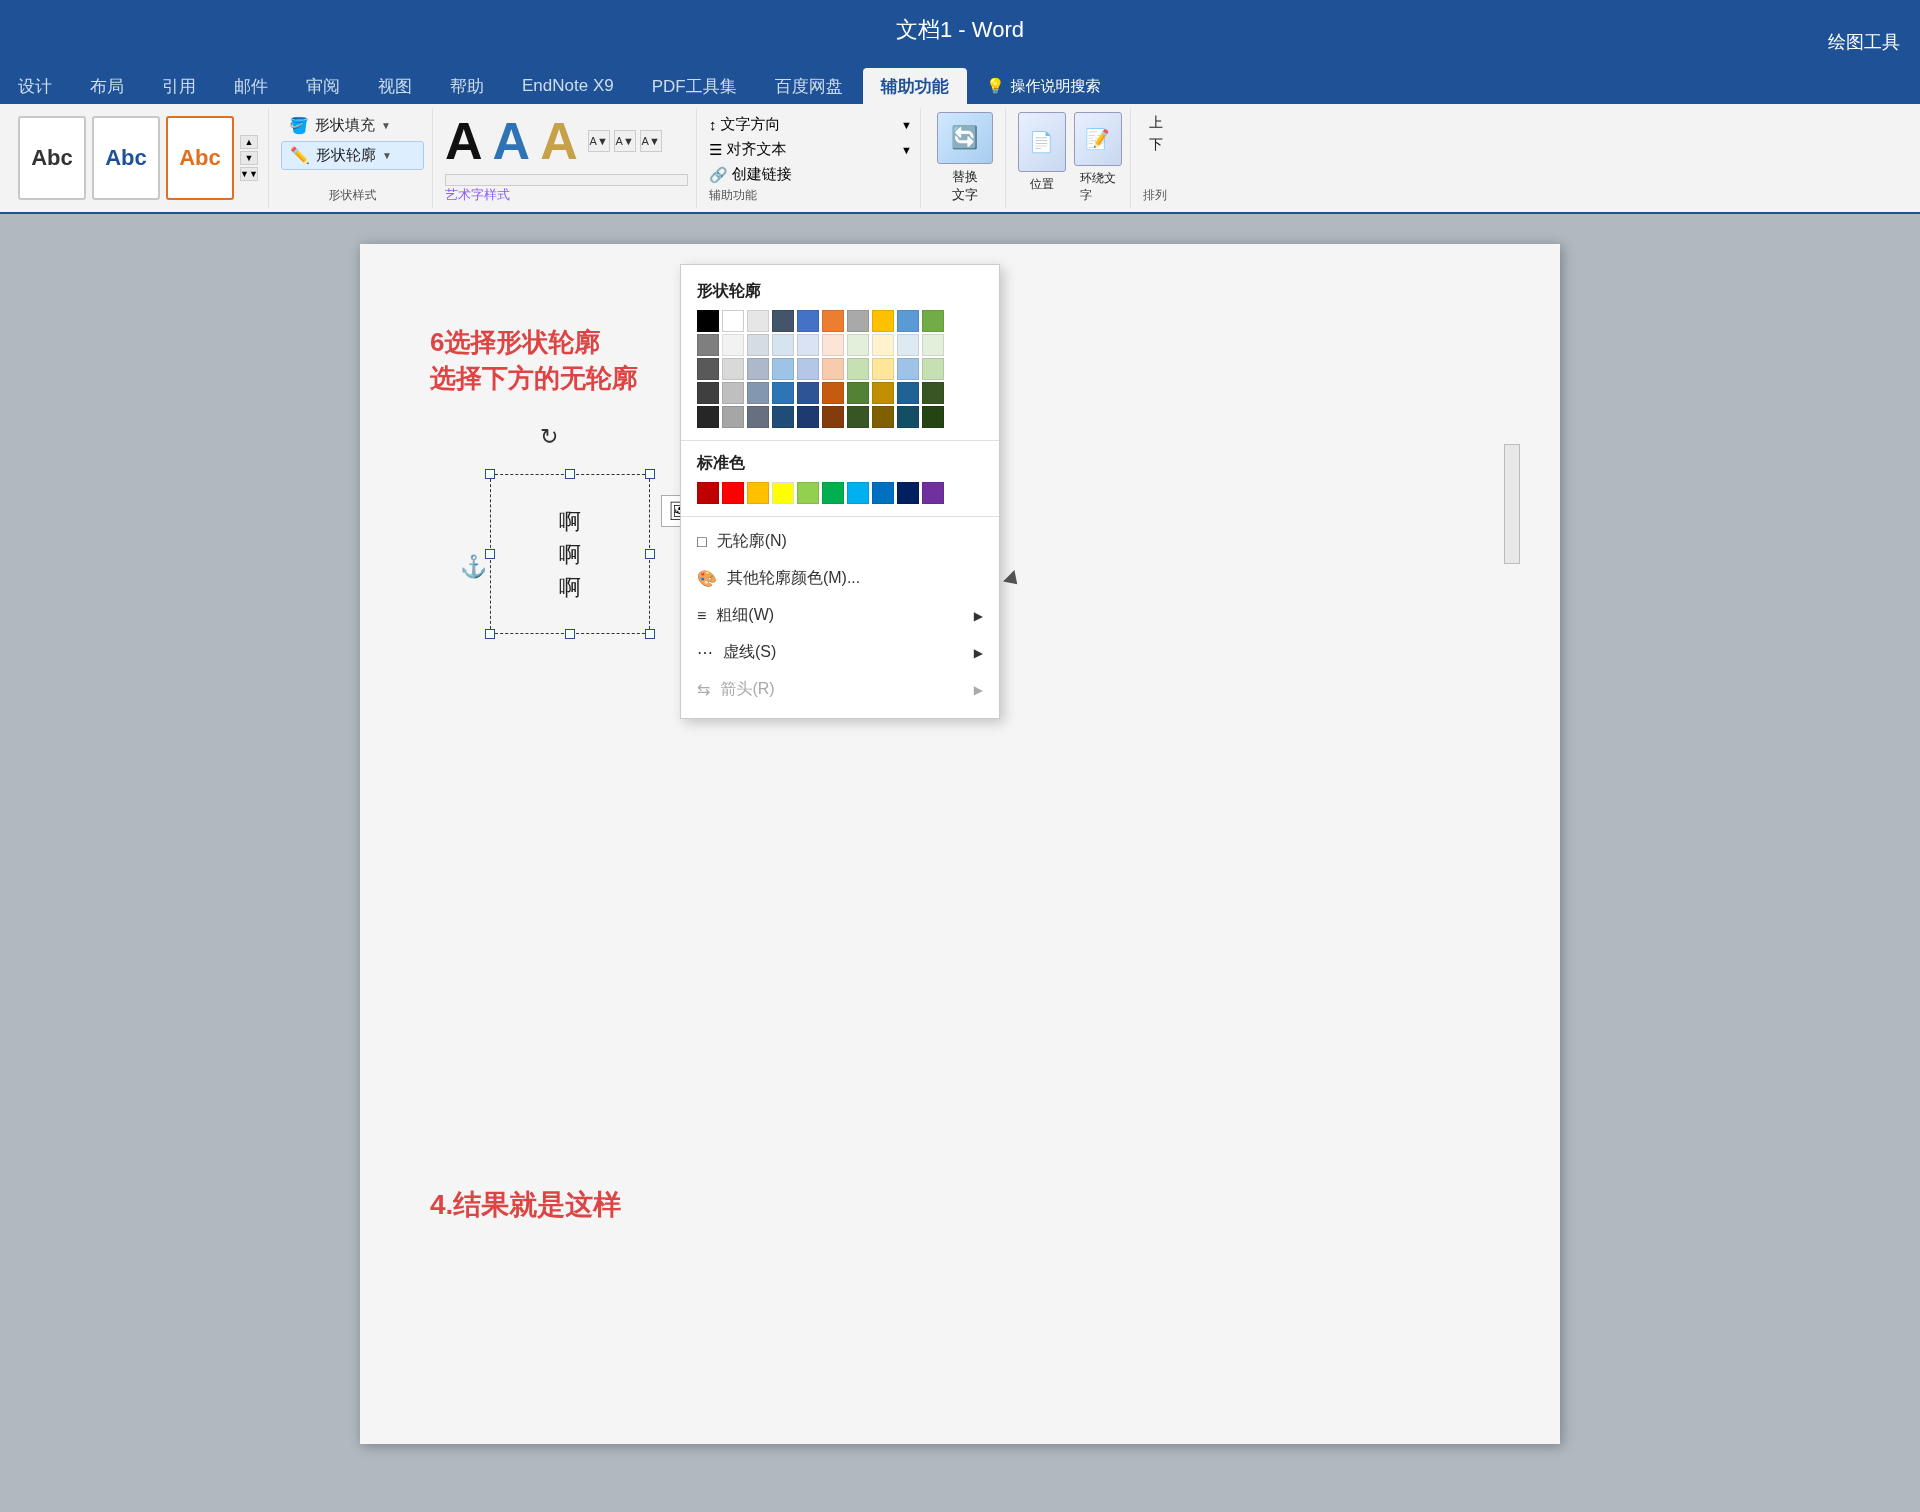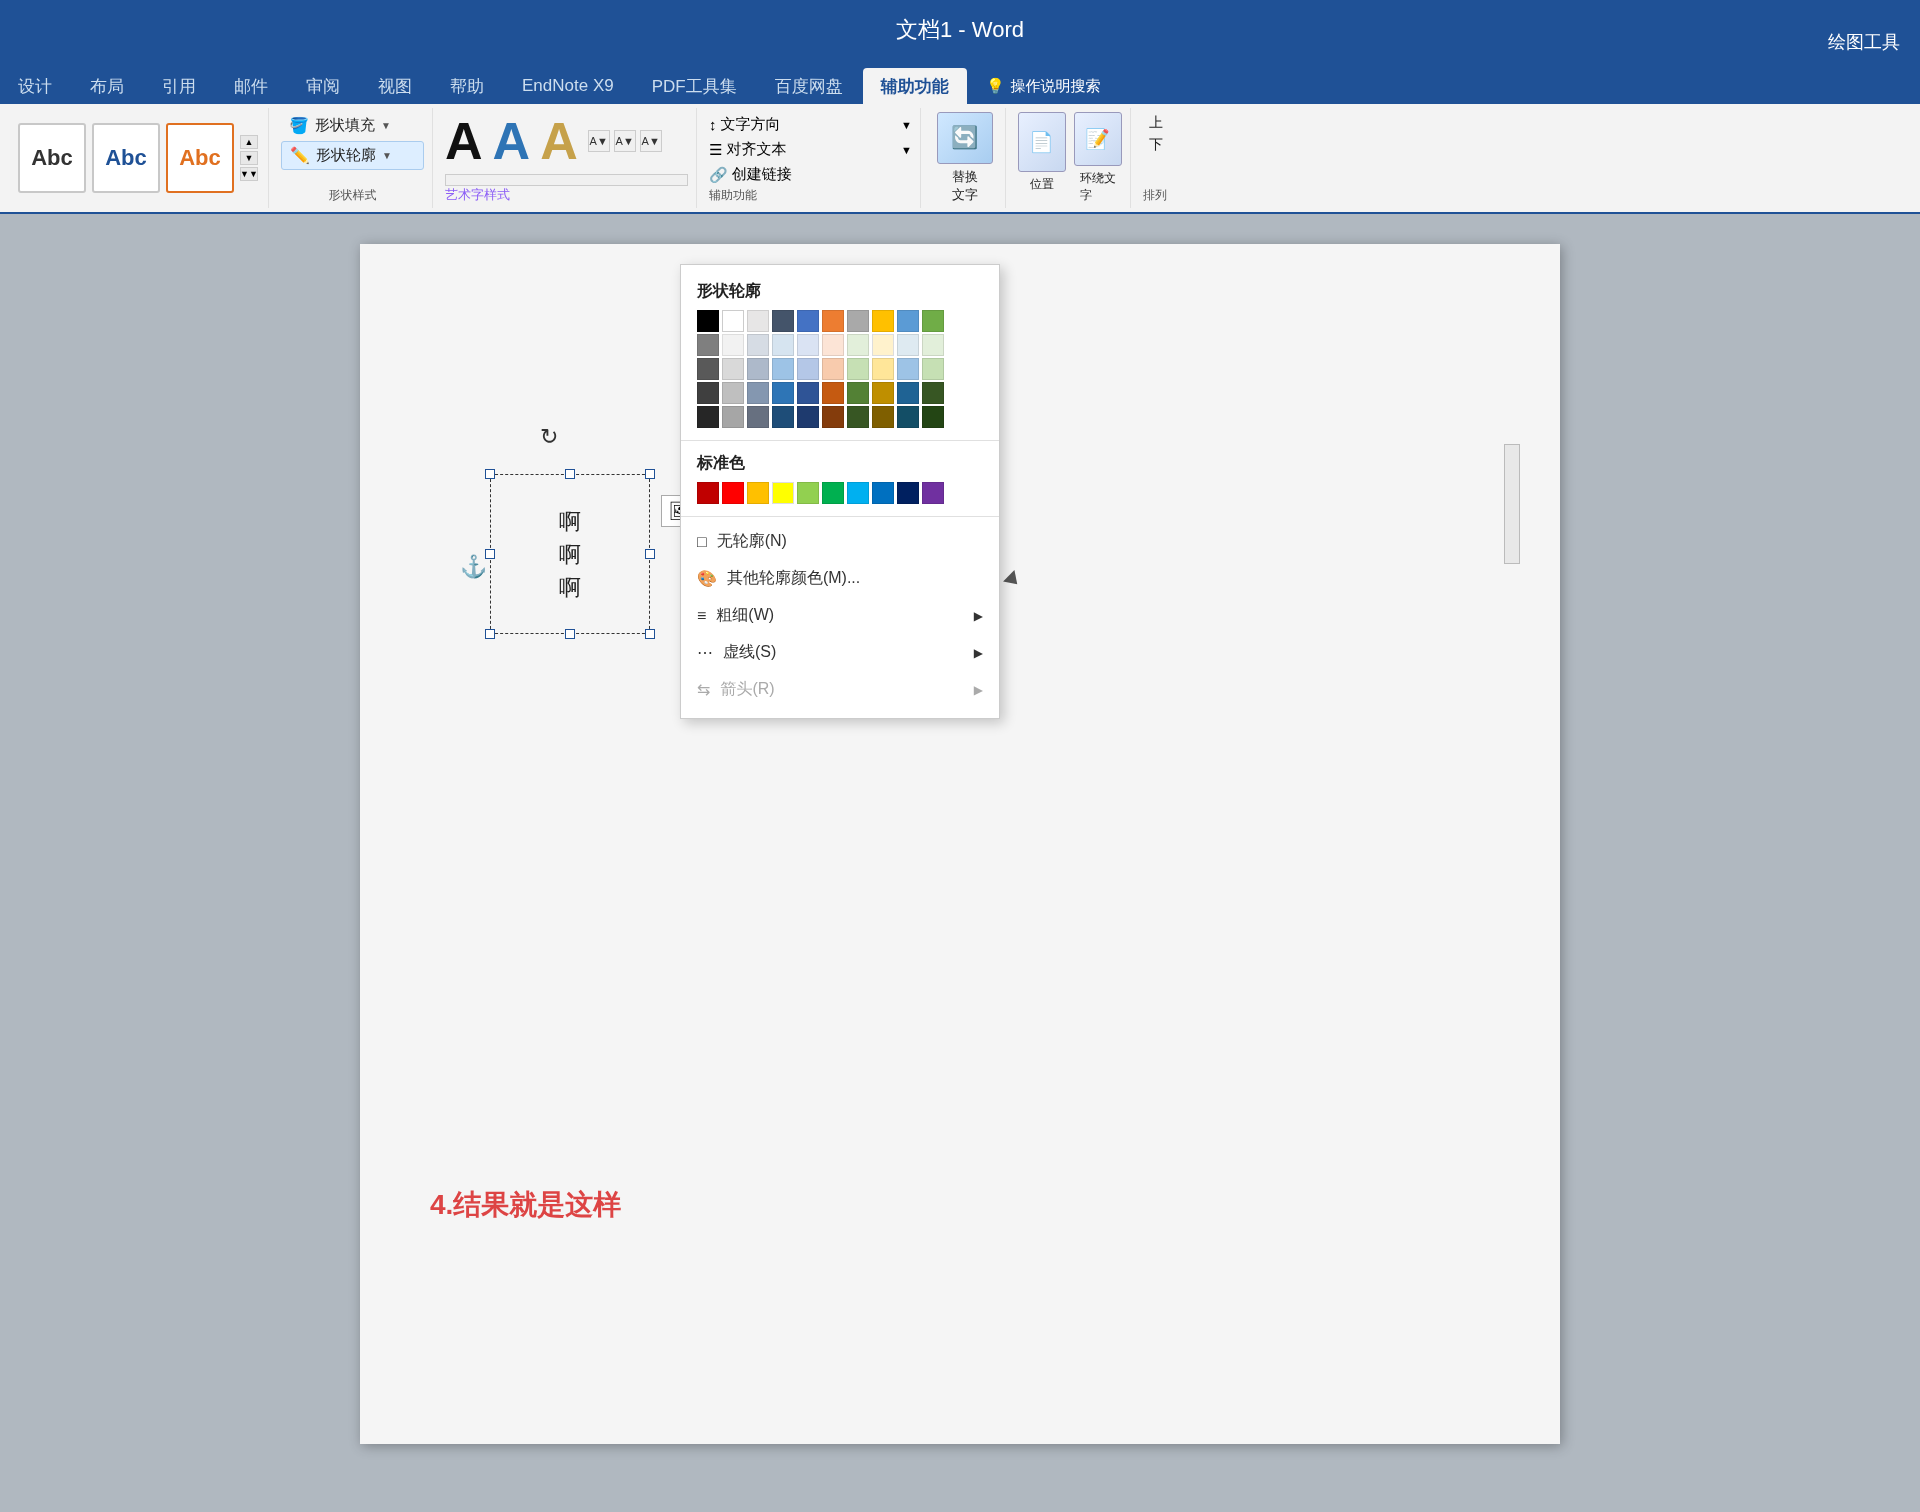--- a/index.html
+++ b/index.html
@@ -88,21 +88,21 @@
     .shape-styles-group {
       display: flex;
       flex-direction: row;
       align-items: center;
       gap: 6px;
       padding: 4px 10px;
       border-right: 1px solid #e0e0e0;
     }
     .shape-preview {
       width: 68px;
-      height: 70px;
+      height: 84px;
       border: 2px solid #c8c8c8;
       display: flex;
       align-items: center;
       justify-content: center;
       font-size: 22px;
       font-weight: bold;
       color: #333;
       background: white;
       border-radius: 3px;
       cursor: pointer;
@@ -584,20 +584,24 @@
     <div class="arrange-item">上</div>
     <div class="arrange-item">下</div>
     <div style="font-size:12px;color:#555;margin-top:auto;">排列</div>
   </div>
 
 </div>
 
 <div class="doc-area">
   <div class="doc-page">
 
+    <div class="annotation-red step6">
+      <span style="white-space:pre-line;">6选择形状轮廓
+选择下方的无轮廓</span>
+    </div>
 
 
     <div class="textbox-container">
 
       <div class="rotate-icon">↻</div>
 
       <div class="anchor-icon">⚓</div>
       <div class="textbox-inner">
         <div class="handle h-tl"></div>
         <div class="handle h-tm"></div>

